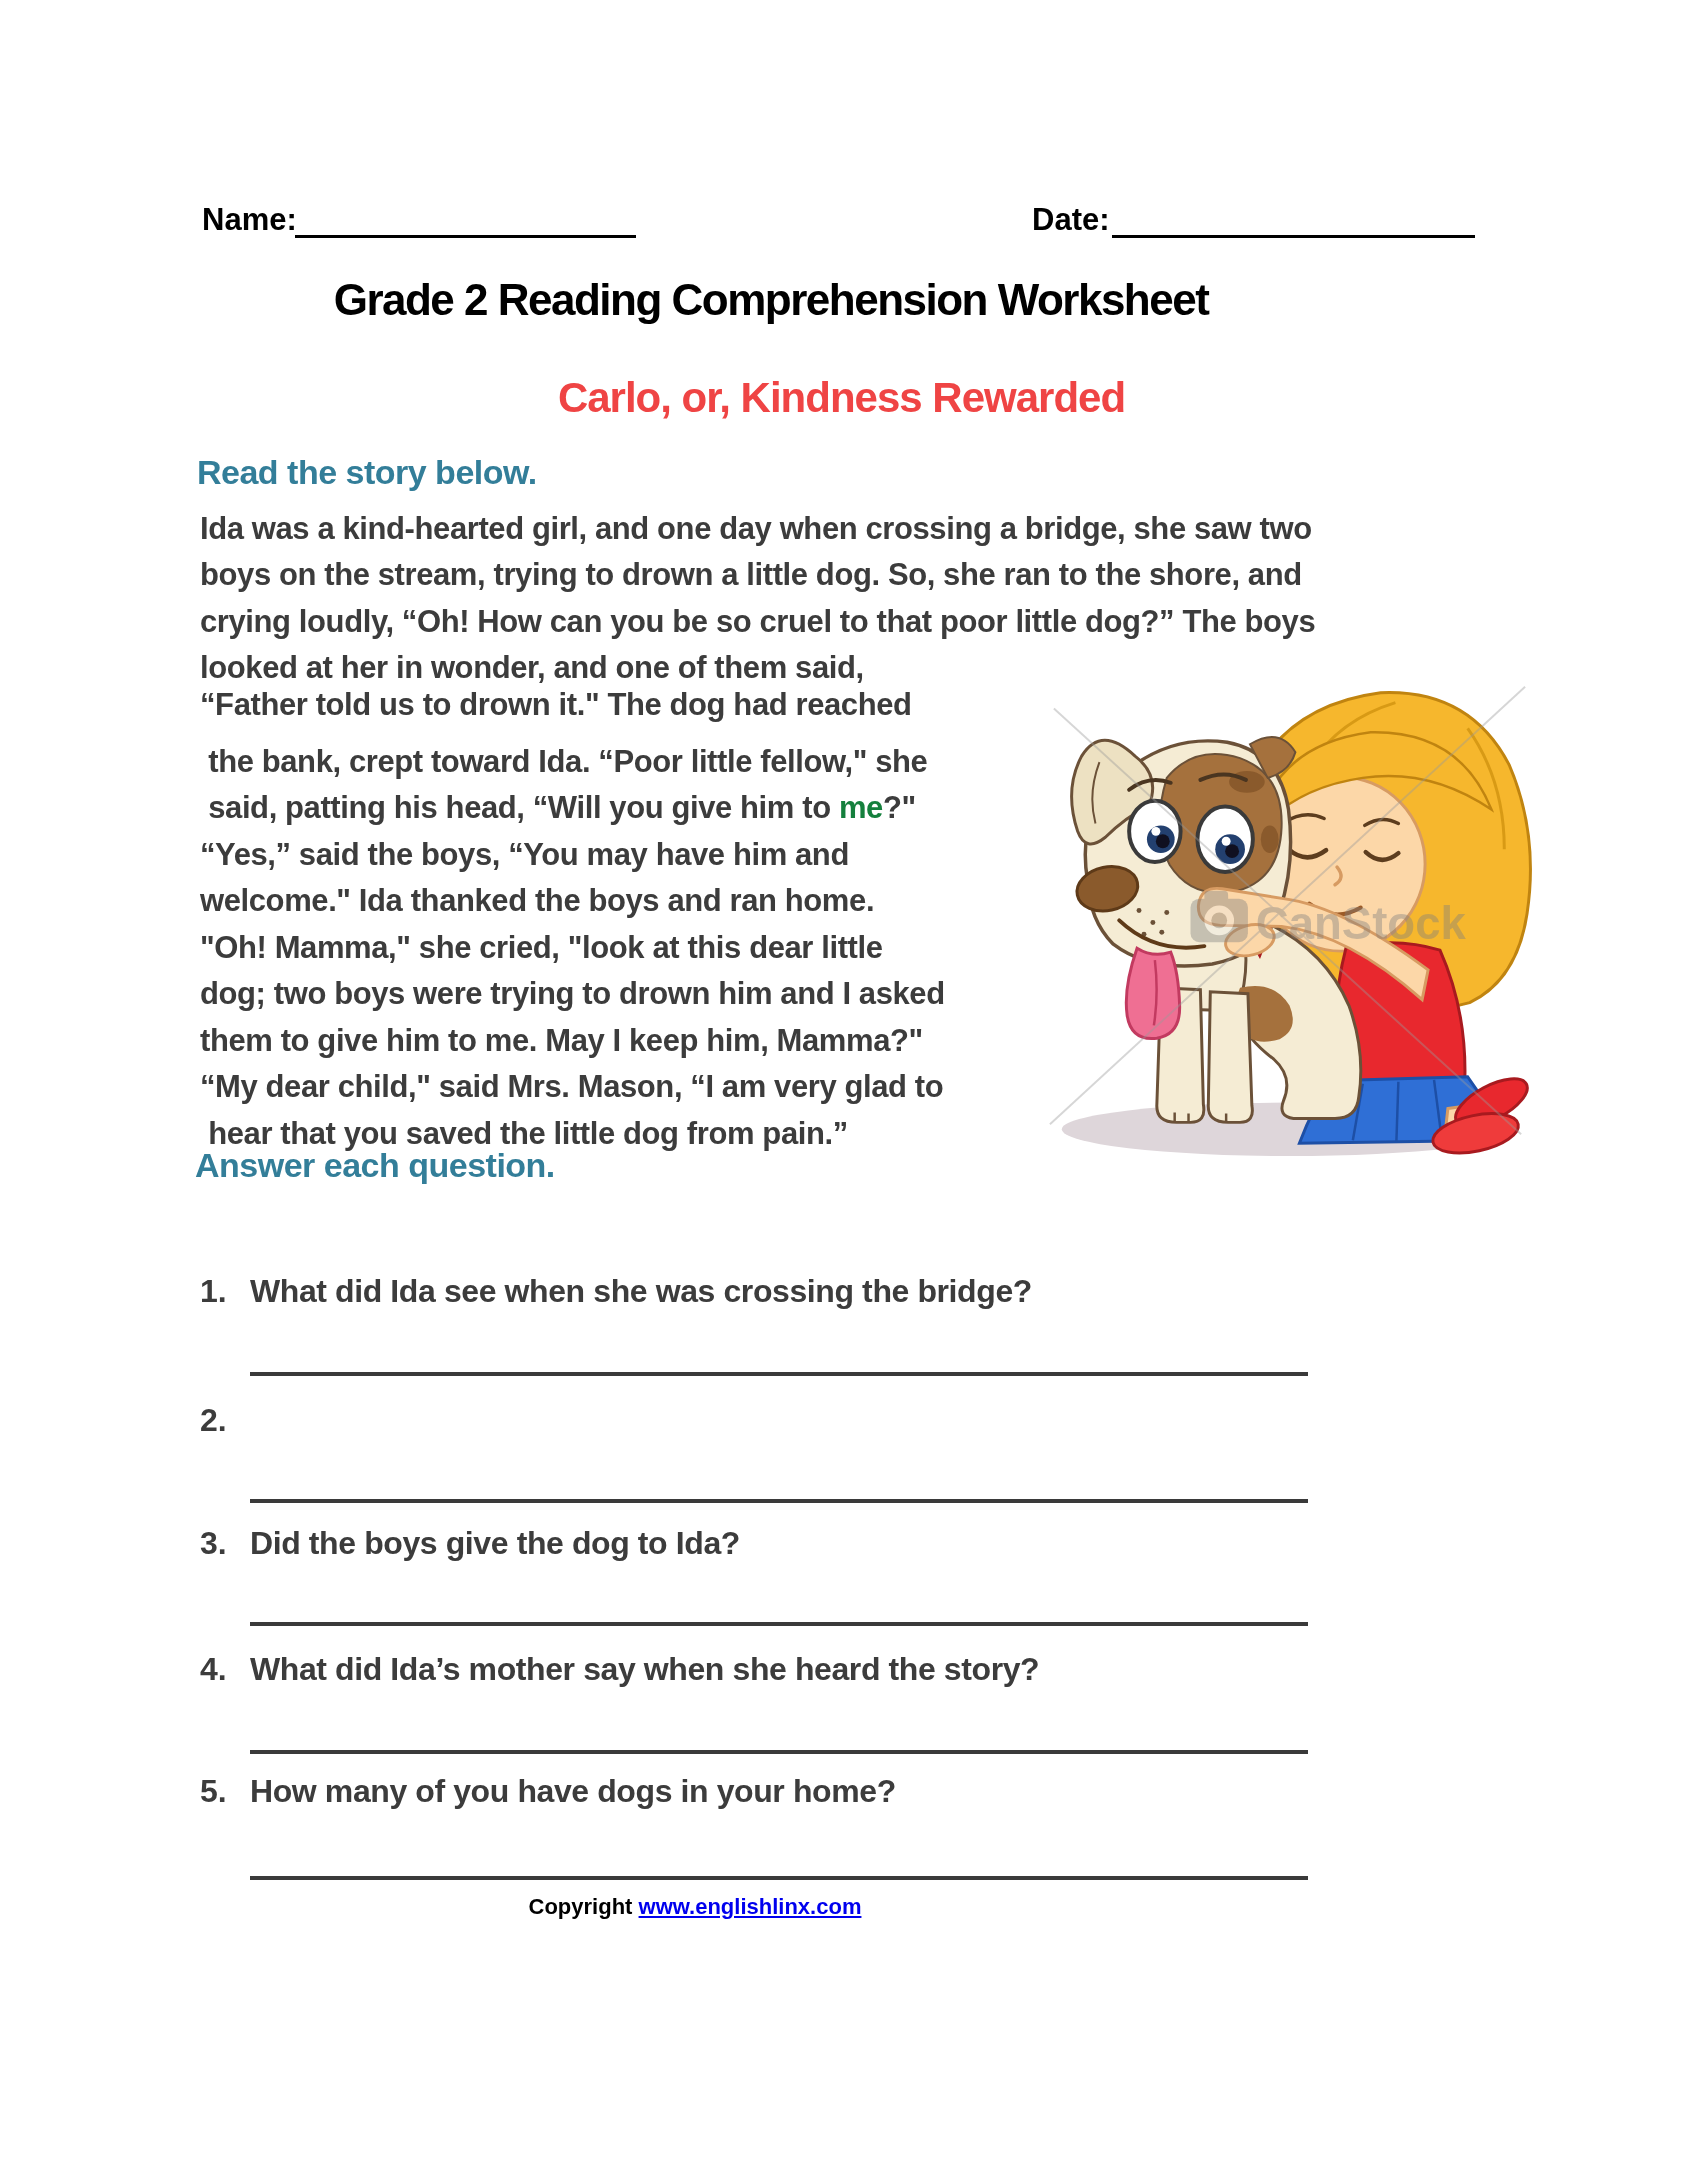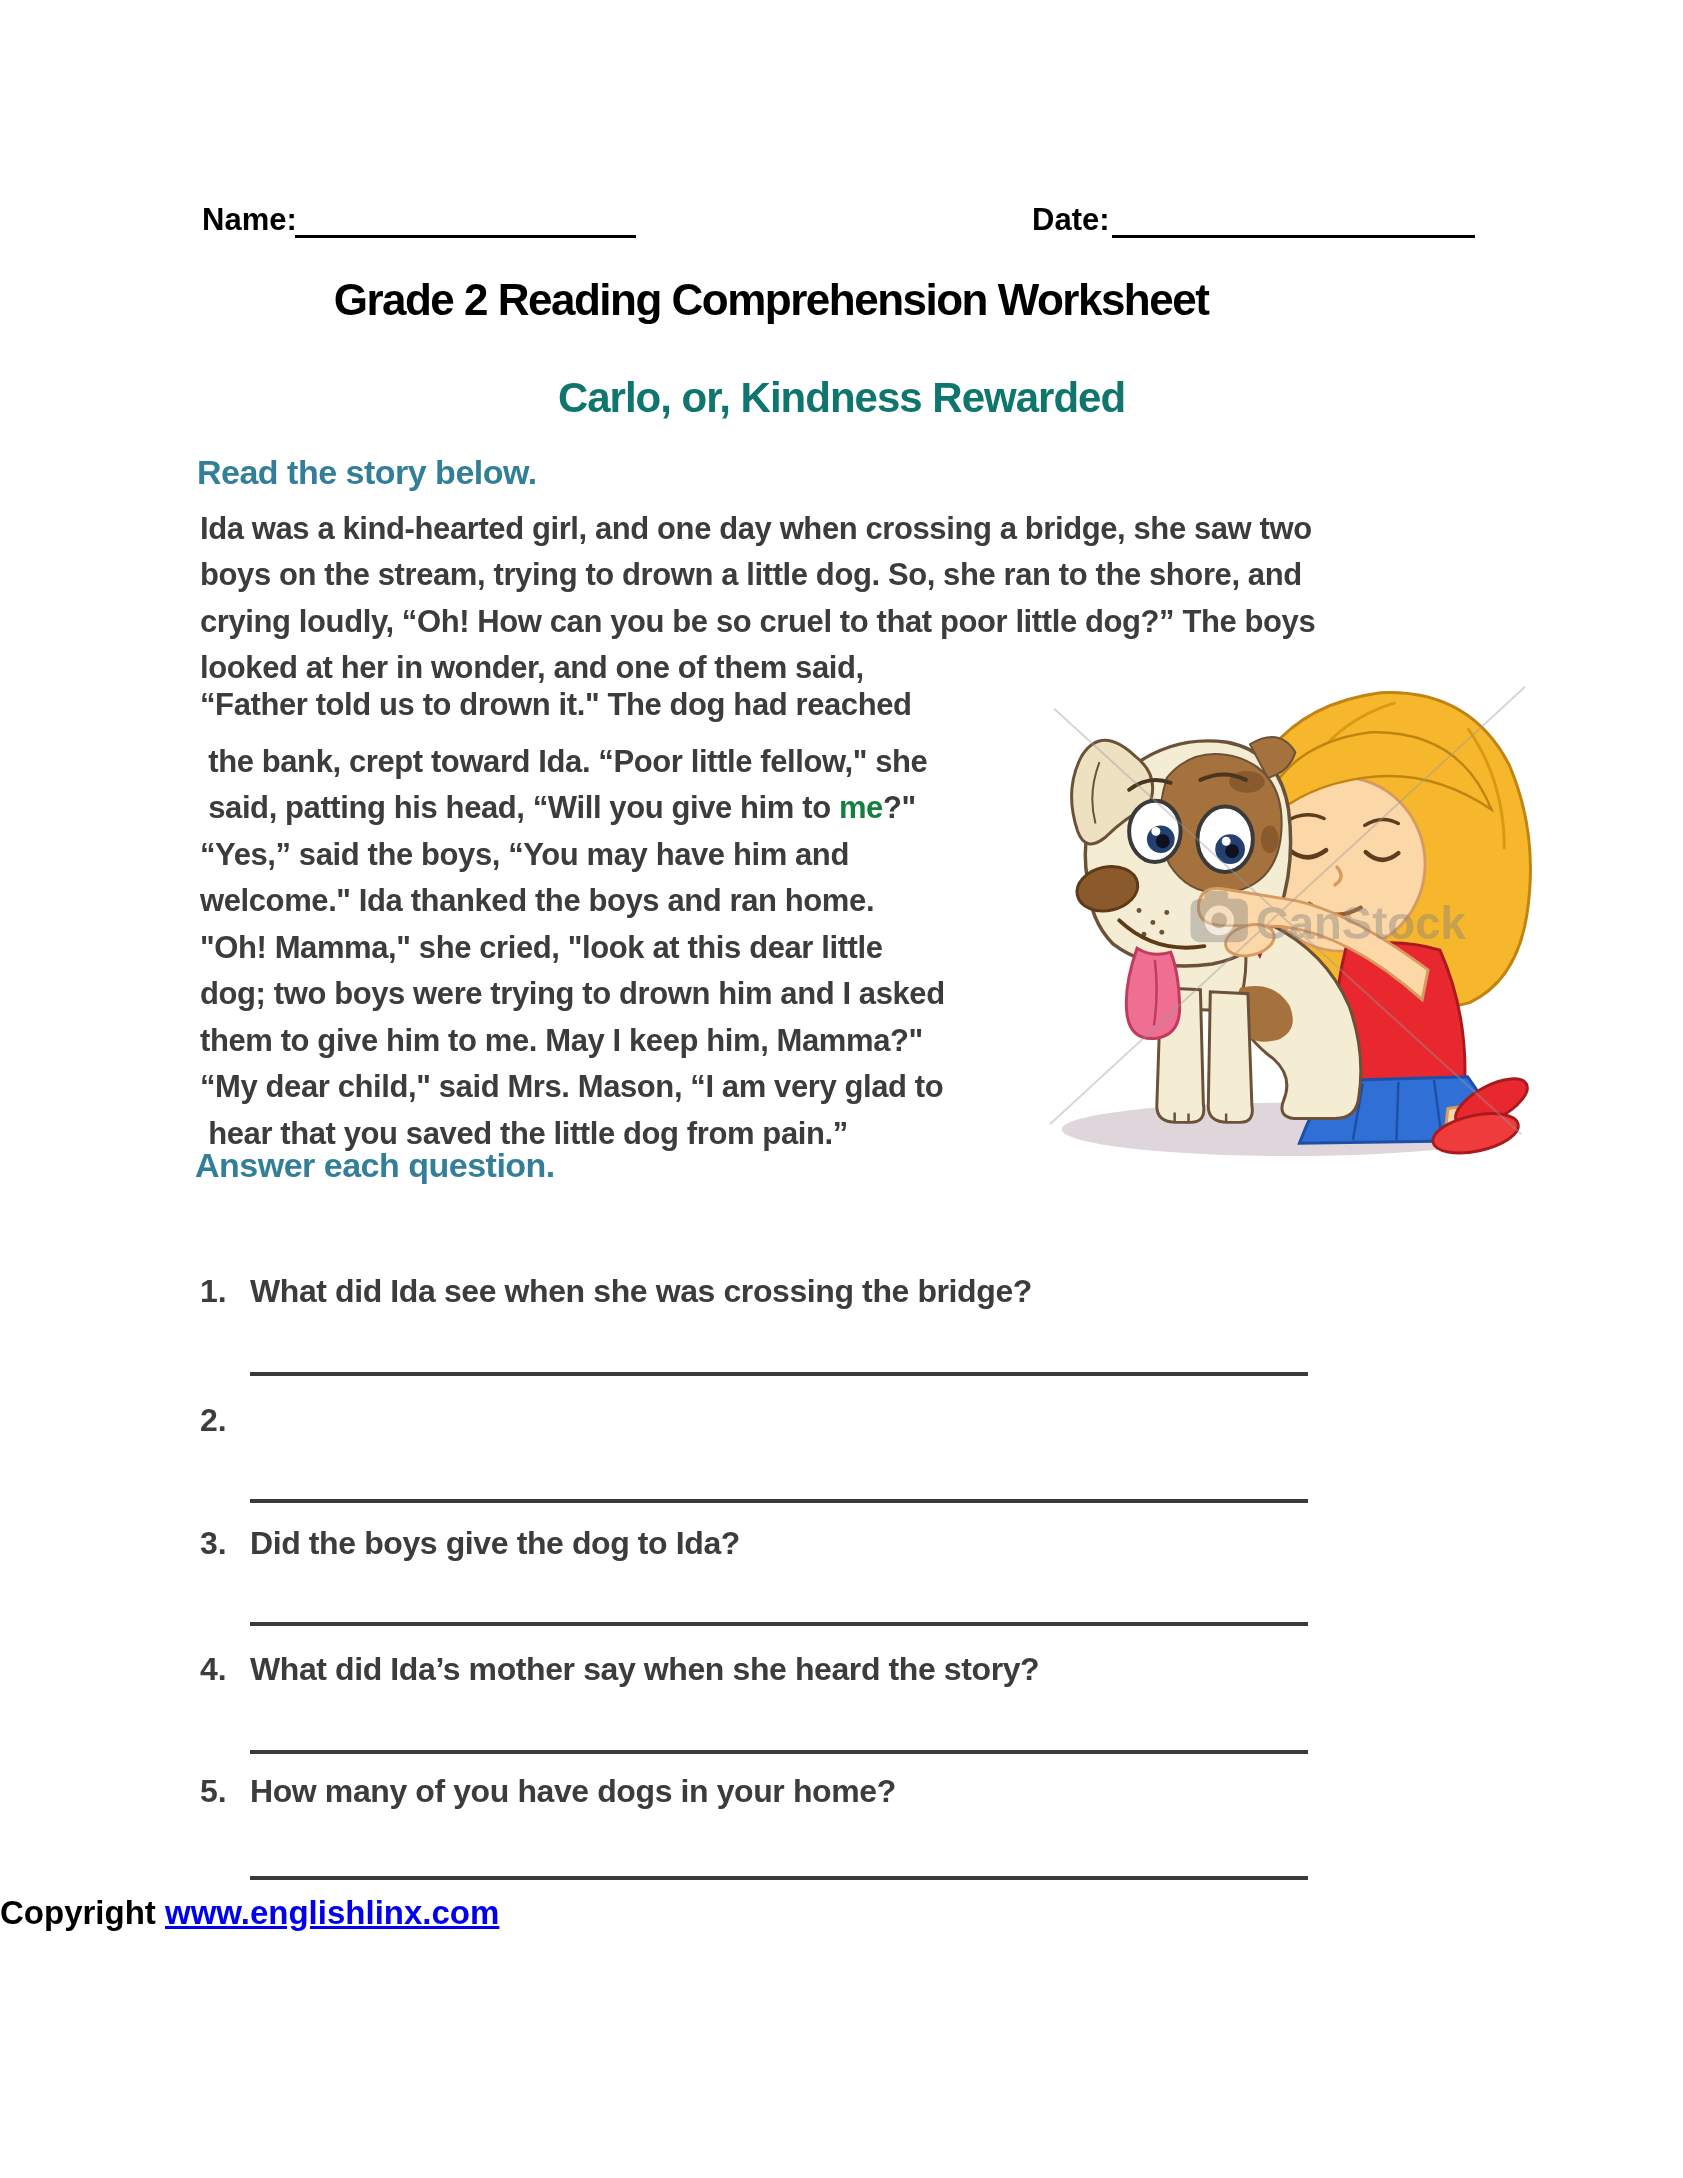--- a/index.html
+++ b/index.html
@@ -9,33 +9,33 @@
   }
   .abs{position:absolute;}
   .hdr-label{font-size:31px;font-weight:700;color:#000;}
   .write-line{border-top:3px solid #000;height:0;}
   .title{
     left:0;width:1542px;text-align:center;font-size:44px;font-weight:700;
     color:#000;letter-spacing:-1.5px;
   }
   .subtitle{
     left:0;width:1683px;text-align:center;font-size:42px;font-weight:700;
-    color:#0f766e;letter-spacing:-1px;
+    color:#ef4444;letter-spacing:-1px;
   }
   .section-heading{font-size:34px;font-weight:700;color:#337e99;letter-spacing:-0.5px;}
   .story-line{
     left:200px;font-size:31px;font-weight:700;color:#3c3c3c;
     letter-spacing:-0.4px;white-space:pre;line-height:40px;
   }
   .story-line .emph{font-weight:800;color:#15803d;}
   .q-num{left:200px;width:44px;font-size:32px;font-weight:700;color:#3c3c3c;}
   .q-text{left:250px;font-size:32px;font-weight:700;color:#3c3c3c;letter-spacing:-0.4px;white-space:pre;}
   .answer-line{left:250px;width:1058px;border-top:4px solid #3a3a3a;height:0;}
   .footer{
-    left:0;width:1390px;font-size:33px;font-weight:700;color:#000;
+    left:0;width:1390px;text-align:center;font-size:22px;font-weight:700;color:#000;
   }
   .footer a{color:#0000ee;text-decoration:underline;cursor:pointer;}
   svg text{font-family:"Liberation Sans", sans-serif;}
 </style>
 </head>
 <body>
 
 <div class="page">
 
   <div class="abs hdr-label" style="left:202px;top:202px;">Name:</div>

